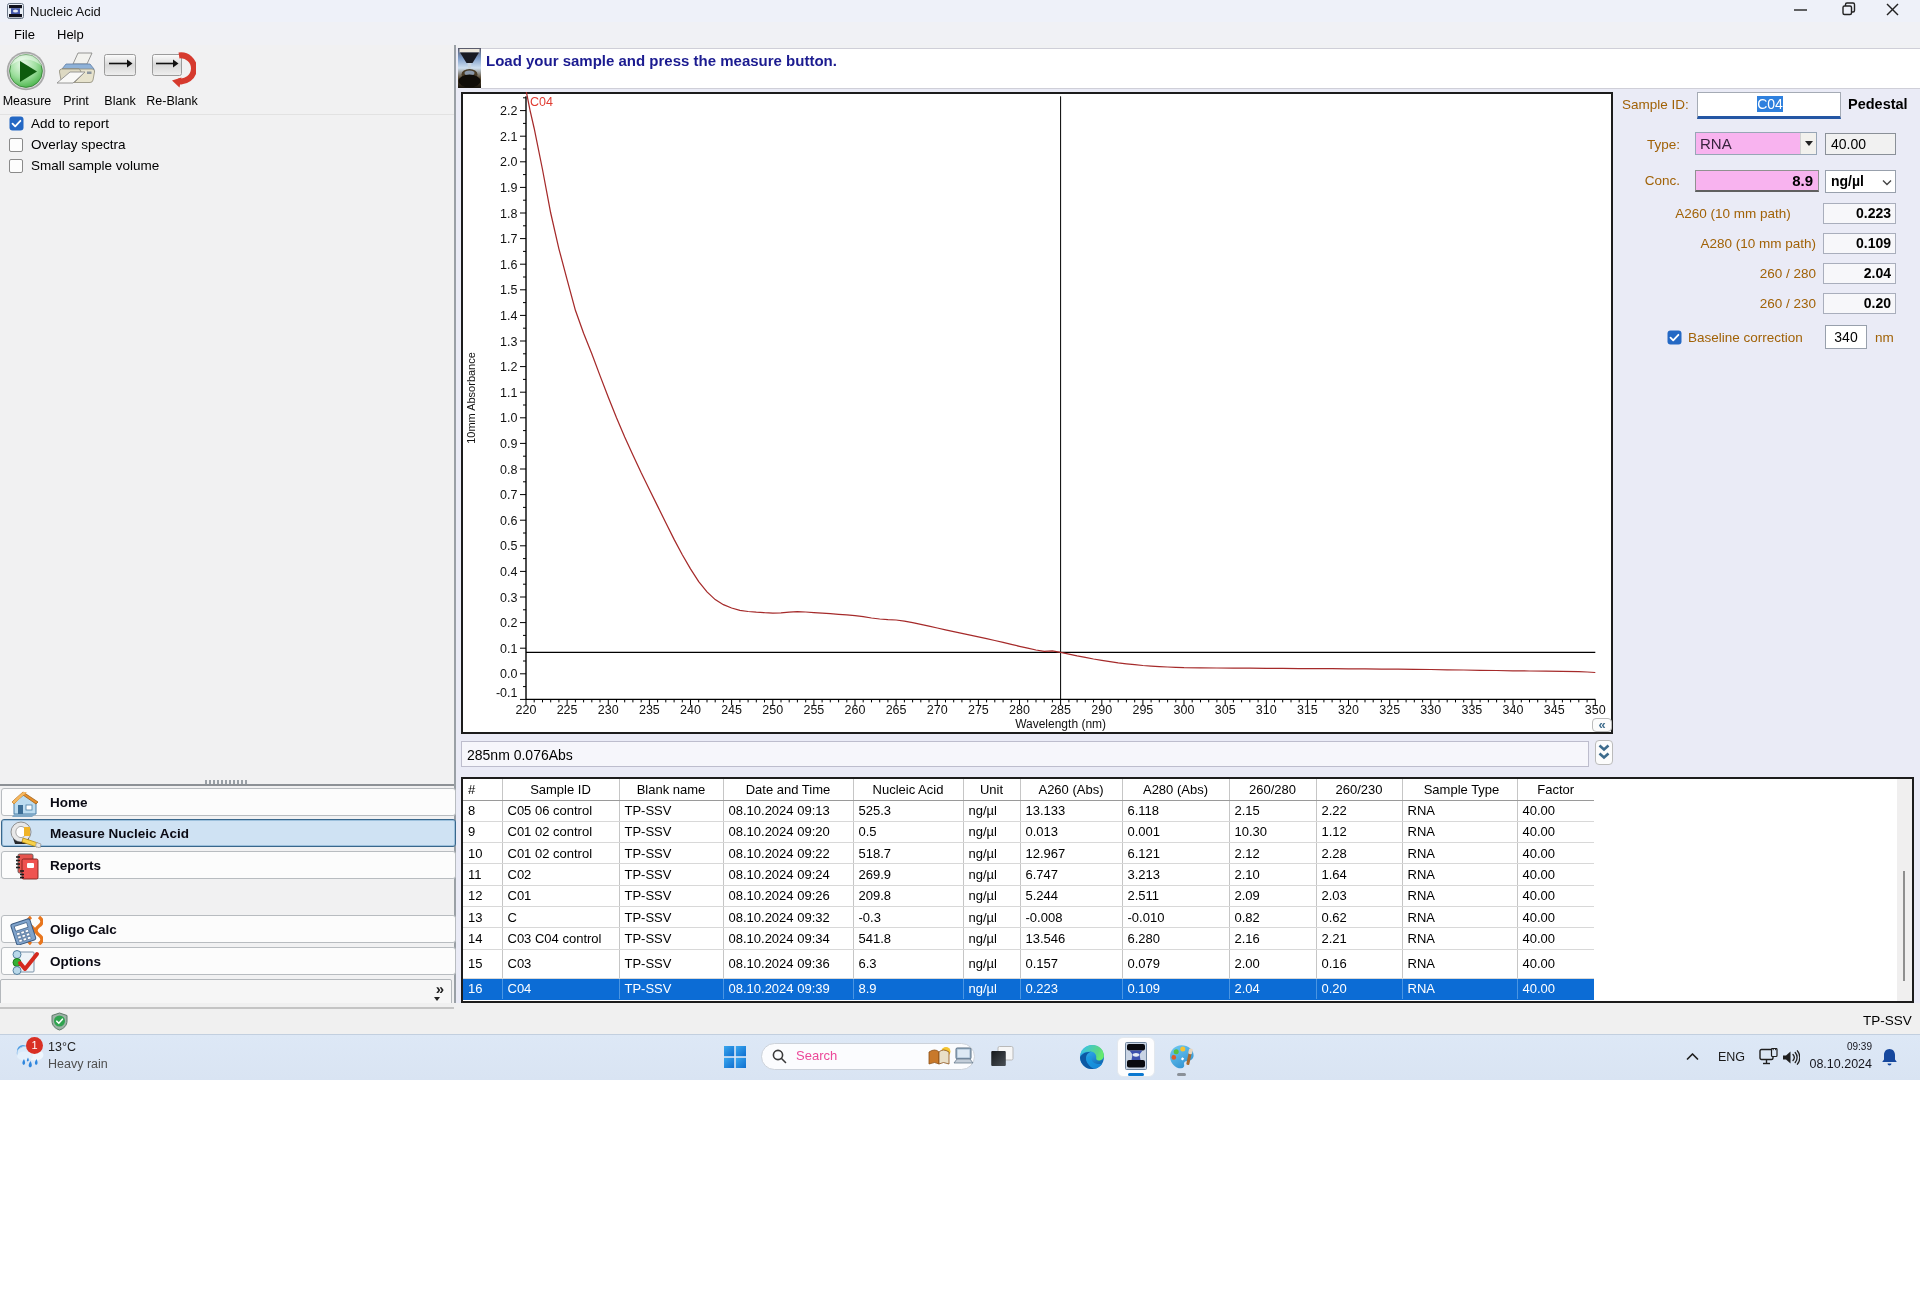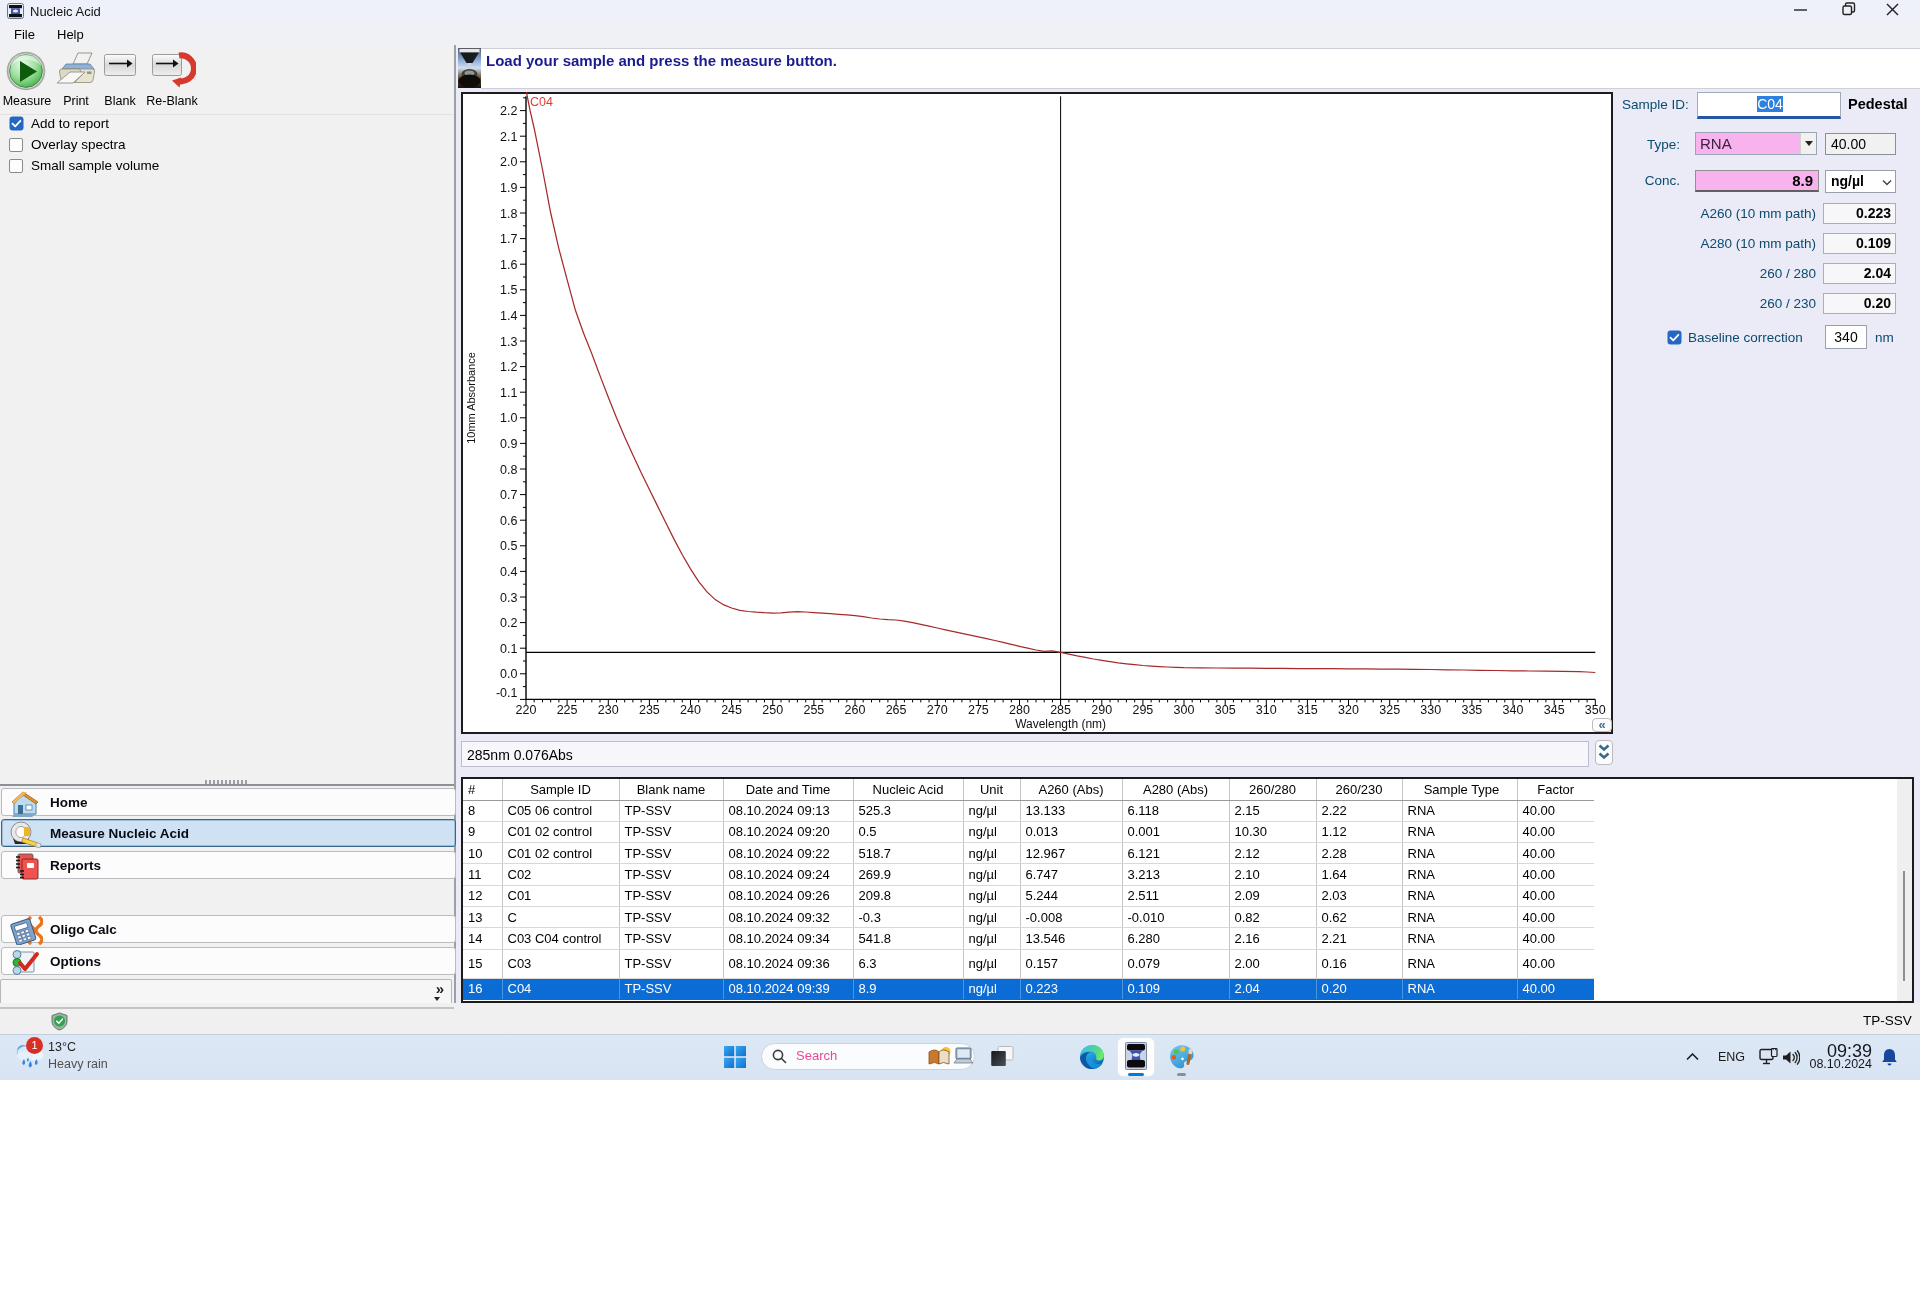--- a/index.html
+++ b/index.html
@@ -1,21 +1,21 @@
 <!DOCTYPE html>
 <html><head><meta charset="utf-8">
 <style>
 *{margin:0;padding:0;box-sizing:border-box}
 html,body{width:1920px;height:1312px;background:#fff;font-family:"Liberation Sans",sans-serif;-webkit-font-smoothing:antialiased}
 #page{position:relative;width:1920px;height:1312px;overflow:hidden;background:#fff}
 .a{position:absolute}
 .nav{position:absolute;left:1px;width:455px;height:28px;background:#fcfcfc;border:1px solid #b8bcc0;border-radius:3px}
 .nav .lbl{position:absolute;left:48px;top:6px;font-size:13.5px;font-weight:bold;color:#0a0a14}
 .fld{position:absolute;background:#f7f7fa;border:1px solid #a9aebc;font-size:14px;font-weight:bold;color:#000;text-align:right;padding-right:4px;line-height:19px}
-.rlab{position:absolute;font-size:13.5px;color:#0c4a6e;white-space:nowrap}
+.rlab{position:absolute;font-size:13.5px;color:#a16207;white-space:nowrap}
 .cell{border-right:1px solid #c6c6c6;border-bottom:1px solid #d8d8d8;padding:0 0 0 5px;white-space:nowrap;overflow:hidden;font-size:13px;color:#000}
 </style></head>
 <body>
 <div id="page">
 
 <div class="a" style="left:0;top:0;width:1920px;height:22px;background:#eef1f9"></div>
 <svg class="a" style="left:7px;top:3px" width="17" height="17" viewBox="0 0 17 17">
  <rect x="0.5" y="0.5" width="16" height="15" rx="2" fill="#e8eef6" stroke="#6a7686"></rect>
  <rect x="2" y="2" width="13" height="3.2" fill="#10101c"></rect>
  <rect x="2" y="11" width="13" height="3.2" fill="#10101c"></rect>
@@ -479,21 +479,21 @@
 
 <div class="rlab" style="left:1640px;top:173px;width:40px;text-align:right">Conc.</div>
 <div class="a" style="left:1695px;top:170px;width:124px;height:22px;background:#f8b3ef;border:1px solid #909090;border-bottom:2px solid #606060;font-size:15px;font-weight:bold;text-align:right;padding-right:5px;line-height:19px">8.9</div>
 <div class="a" style="left:1825px;top:170px;width:71px;height:23px;background:#fff;border:1px solid #98a0ac">
  <div style="position:absolute;left:5px;top:2px;font-size:14px;font-weight:bold">ng/µl</div>
  <svg style="position:absolute;right:3px;top:8px" width="10" height="7" viewBox="0 0 10 7">
         <path d="M1 1.5 L5 5.5 L9 1.5" fill="none" stroke="#444" stroke-width="1.4"></path>
       </svg>
 </div>
 
-<div class="rlab" style="left:1650px;top:206px;width:166px;text-align:right">A260 (10 mm path)</div>
+<div class="rlab" style="left:1650px;top:206px;width:166px;text-align:center">A260 (10 mm path)</div>
 <div class="fld" style="left:1823px;top:203px;width:73px;height:21px">0.223</div>
 <div class="rlab" style="left:1650px;top:236px;width:166px;text-align:right">A280 (10 mm path)</div>
 <div class="fld" style="left:1823px;top:233px;width:73px;height:21px">0.109</div>
 <div class="rlab" style="left:1650px;top:266px;width:166px;text-align:right">260 / 280</div>
 <div class="fld" style="left:1823px;top:263px;width:73px;height:21px">2.04</div>
 <div class="rlab" style="left:1650px;top:296px;width:166px;text-align:right">260 / 230</div>
 <div class="fld" style="left:1823px;top:293px;width:73px;height:21px">0.20</div>
 
 <svg class="a" style="left:1667px;top:330px" width="15" height="15" viewBox="0 0 15 15">
  <rect x="0.5" y="0.5" width="14" height="14" rx="3" fill="#2468c4"></rect>
@@ -795,19 +795,19 @@
  <line x1="7.5" y1="12" x2="7.5" y2="15" stroke="#1f1f1f" stroke-width="1.4"></line>
  <line x1="4" y1="15.5" x2="11" y2="15.5" stroke="#1f1f1f" stroke-width="1.4"></line>
  <rect x="12.5" y="0.5" width="5.5" height="8" rx="1" fill="#dde8f6" stroke="#1f1f1f" stroke-width="1.2"></rect>
  <line x1="14.2" y1="2.2" x2="14.2" y2="0.8" stroke="#1f1f1f" stroke-width="1"></line>
  <line x1="16.6" y1="2.2" x2="16.6" y2="0.8" stroke="#1f1f1f" stroke-width="1"></line>
 </svg>
 <svg class="a" style="left:1782px;top:1050px" width="18" height="15" viewBox="0 0 18 15">
  <path d="M1 5.5 h3 L8.5 1.5 V13.5 L4 9.5 H1z" fill="#1f1f1f"></path>
  <path d="M11 4.5 a4.5 4.5 0 0 1 0 6 M13.2 2.5 a7.5 7.5 0 0 1 0 10 M15.4 0.8 a10.5 10.5 0 0 1 0 13.4" fill="none" stroke="#1f1f1f" stroke-width="1.3" stroke-linecap="round"></path>
 </svg>
-<div class="a" style="left:1772px;top:1041px;width:100px;text-align:right;font-size:18px;color:#16161e">09:39</div>
+<div class="a" style="left:1772px;top:1041px;width:100px;text-align:right;font-size:10px;color:#16161e">09:39</div>
 <div class="a" style="left:1772px;top:1057px;width:100px;text-align:right;font-size:12.5px;color:#16161e">08.10.2024</div>
 <svg class="a" style="left:1881px;top:1048px" width="17" height="19" viewBox="0 0 17 19">
  <path d="M8.5 1 C5 1 3 3.8 3 7 v4.5 L1.2 14 h14.6 L14 11.5 V7 C14 3.8 12 1 8.5 1z" fill="#16489e"></path>
  <path d="M6.5 15.5 a2 2 0 0 0 4 0z" fill="#16489e"></path>
 </svg>
 
 </div>
 </body></html>

